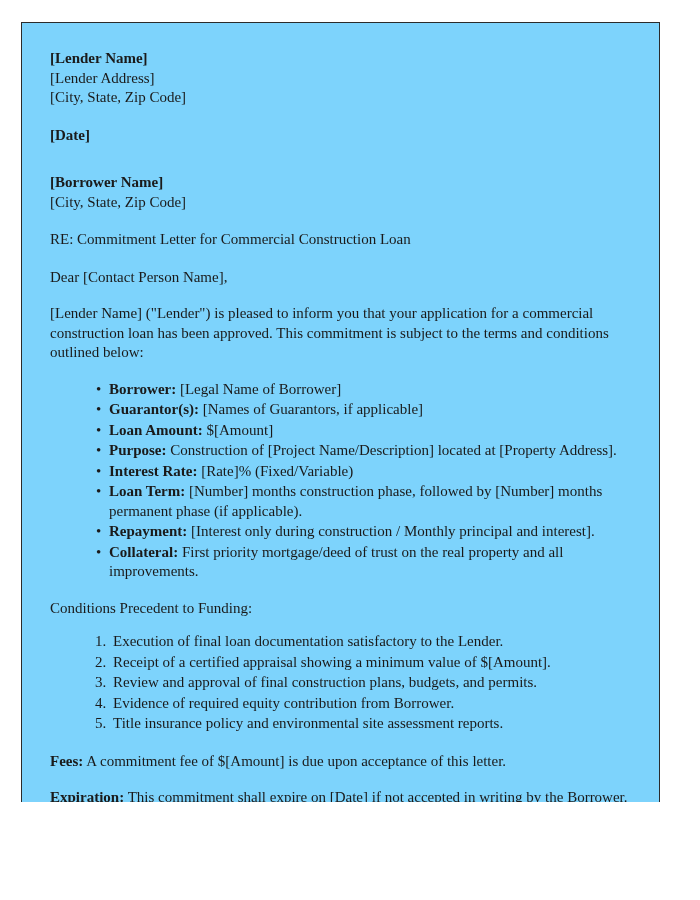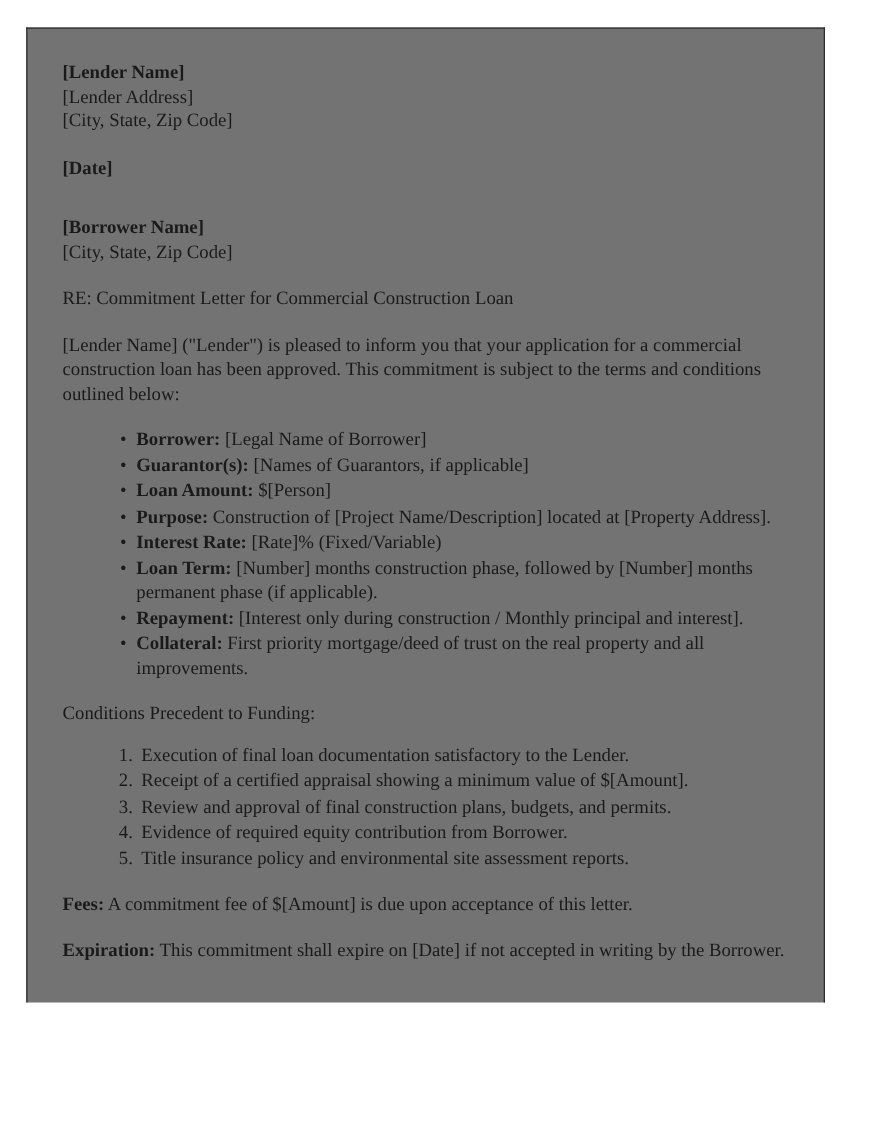--- a/index.html
+++ b/index.html
@@ -13,21 +13,21 @@
   body {
     font-family: "Liberation Serif", "DejaVu Serif", serif;
     color: #1a1a1a;
   }
   .page-sheet {
     position: absolute;
     left: 21px;
     top: 22px;
     width: 639px;
     height: 780px;
-    background: #737373;
+    background: #7dd3fc;
     border: 1px solid #2b2b2b;
     border-bottom: none;
     box-sizing: border-box;
     overflow: hidden;
   }
   .page-body {
     padding: 26px 28px 0 28px;
     font-size: 15px;
     line-height: 1.30;
   }
@@ -95,27 +95,28 @@
 
     <div class="date-block">[Date]</div>
 
     <div class="addr-block">
       <div class="addr-line strong">[Borrower Name]</div>
       <div class="addr-line">[City, State, Zip Code]</div>
     </div>
 
     <div class="re-line">RE: Commitment Letter for Commercial Construction Loan</div>
 
+    <div class="salutation">Dear [Contact Person Name],</div>
 
     <div class="para">[Lender Name] ("Lender") is pleased to inform you that your application for a commercial construction loan has been approved. This commitment is subject to the terms and conditions outlined below:</div>
 
     <ul class="term-list">
       <li><span class="lbl">Borrower:</span><span> [Legal Name of Borrower]</span></li>
       <li><span class="lbl">Guarantor(s):</span><span> [Names of Guarantors, if applicable]</span></li>
-      <li><span class="lbl">Loan Amount:</span><span> $[Person]</span></li>
+      <li><span class="lbl">Loan Amount:</span><span> $[Amount]</span></li>
       <li><span class="lbl">Purpose:</span><span> Construction of [Project Name/Description] located at [Property Address].</span></li>
       <li><span class="lbl">Interest Rate:</span><span> [Rate]% (Fixed/Variable)</span></li>
       <li><span class="lbl">Loan Term:</span><span> [Number] months construction phase, followed by [Number] months permanent phase (if applicable).</span></li>
       <li><span class="lbl">Repayment:</span><span> [Interest only during construction / Monthly principal and interest].</span></li>
       <li><span class="lbl">Collateral:</span><span> First priority mortgage/deed of trust on the real property and all improvements.</span></li>
     </ul>
 
     <div class="section-head">Conditions Precedent to Funding:</div>
 
     <ol class="cond-list">

